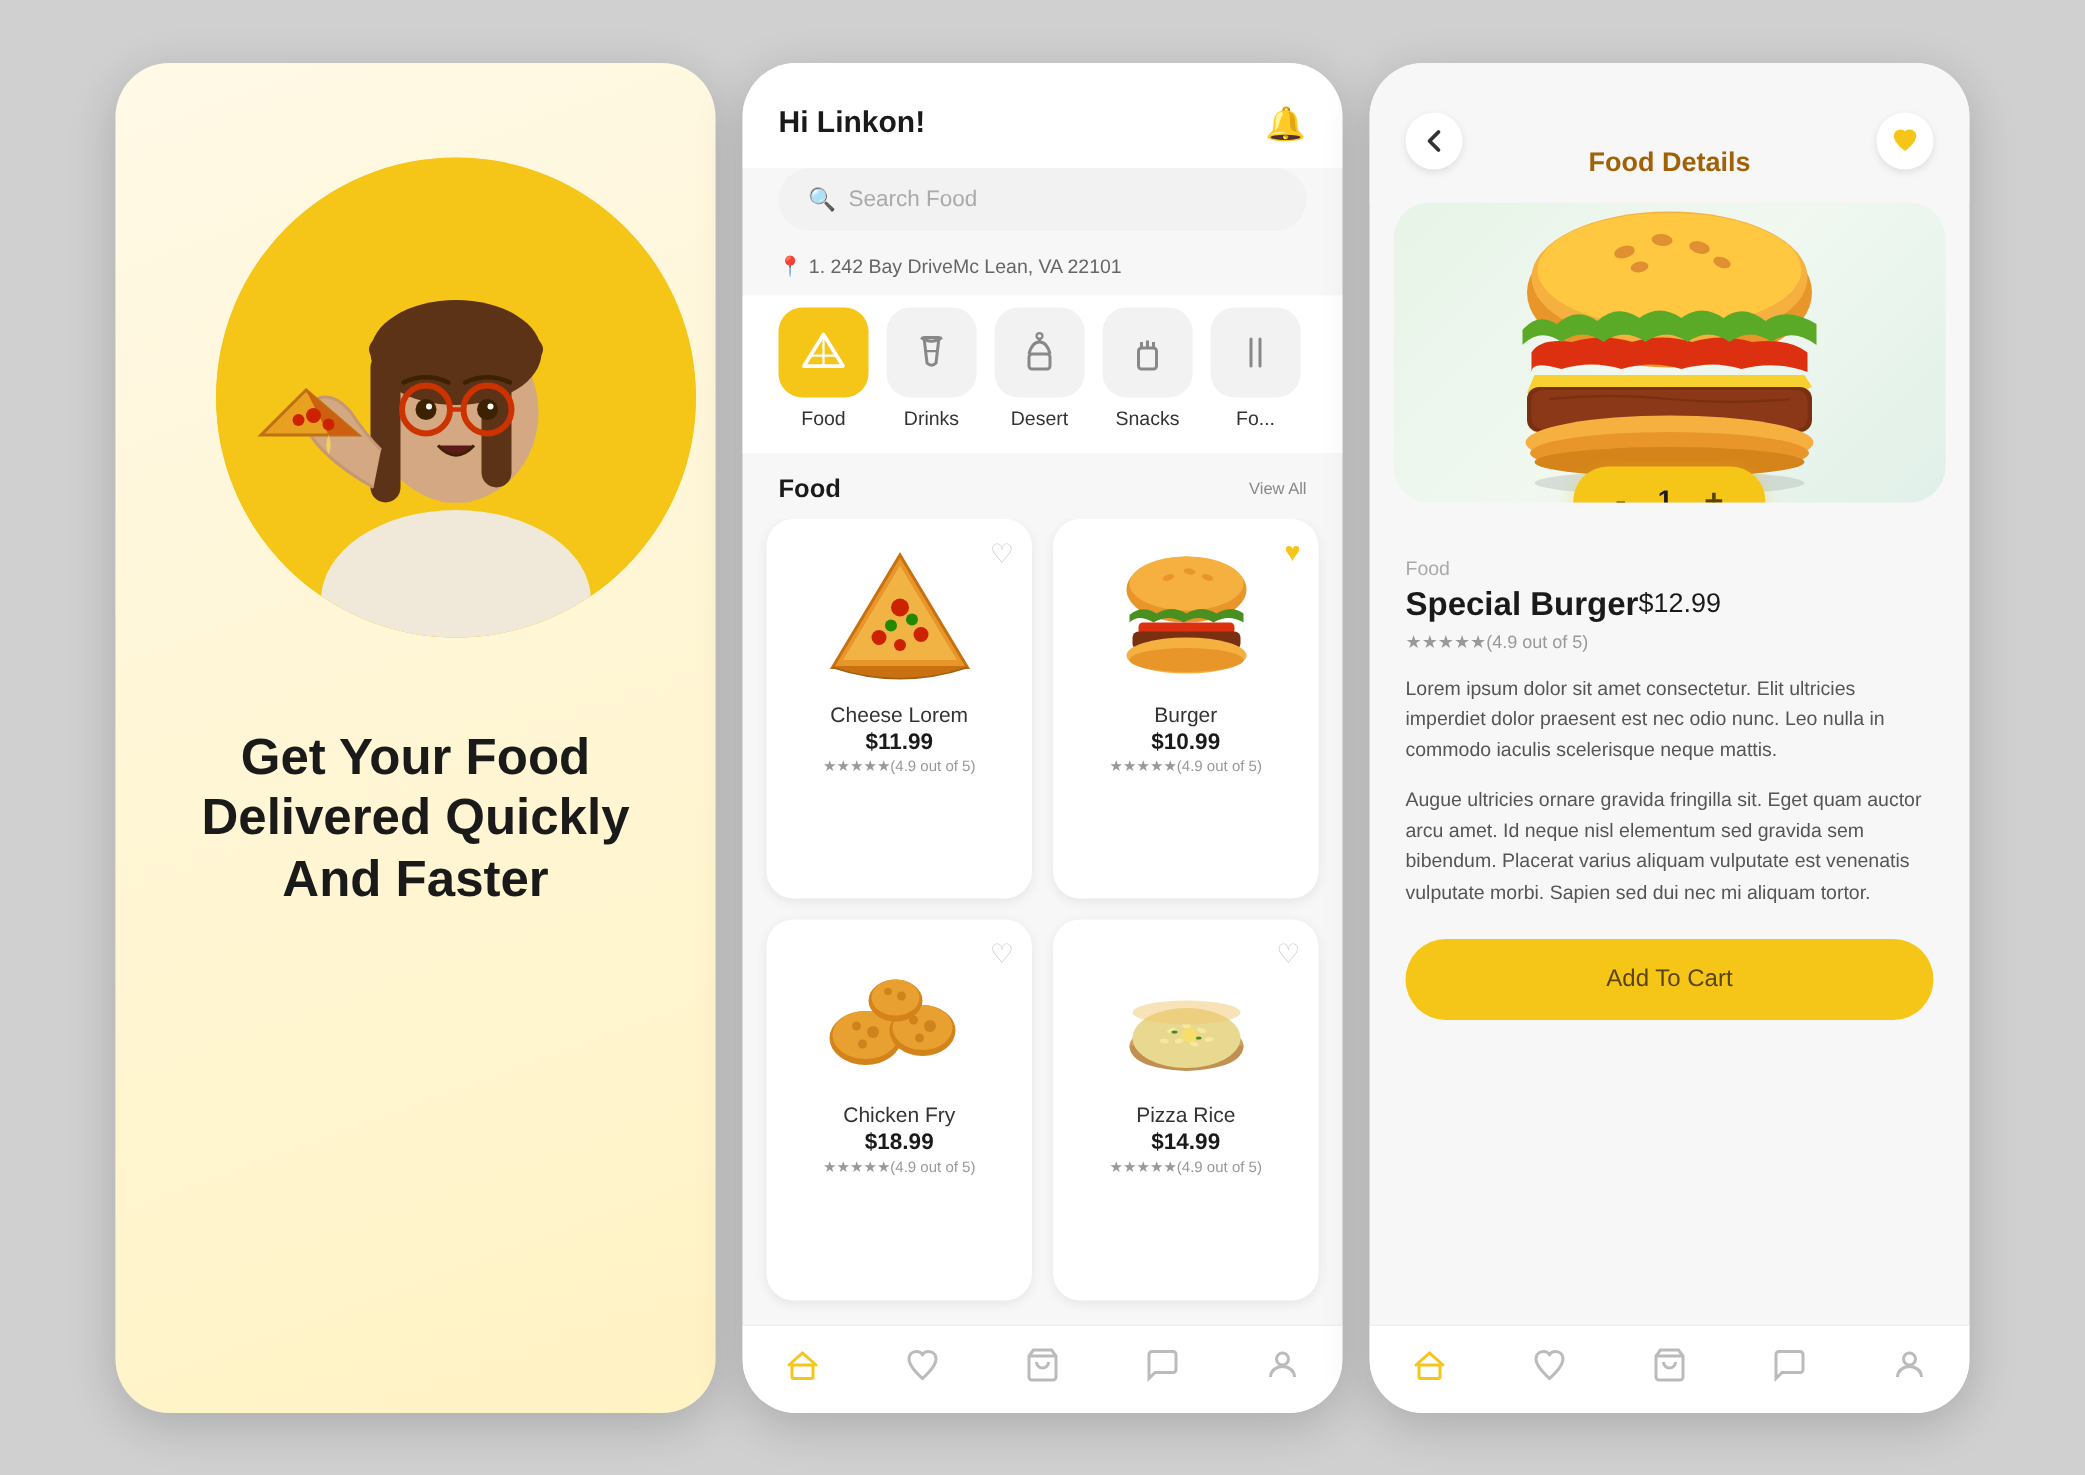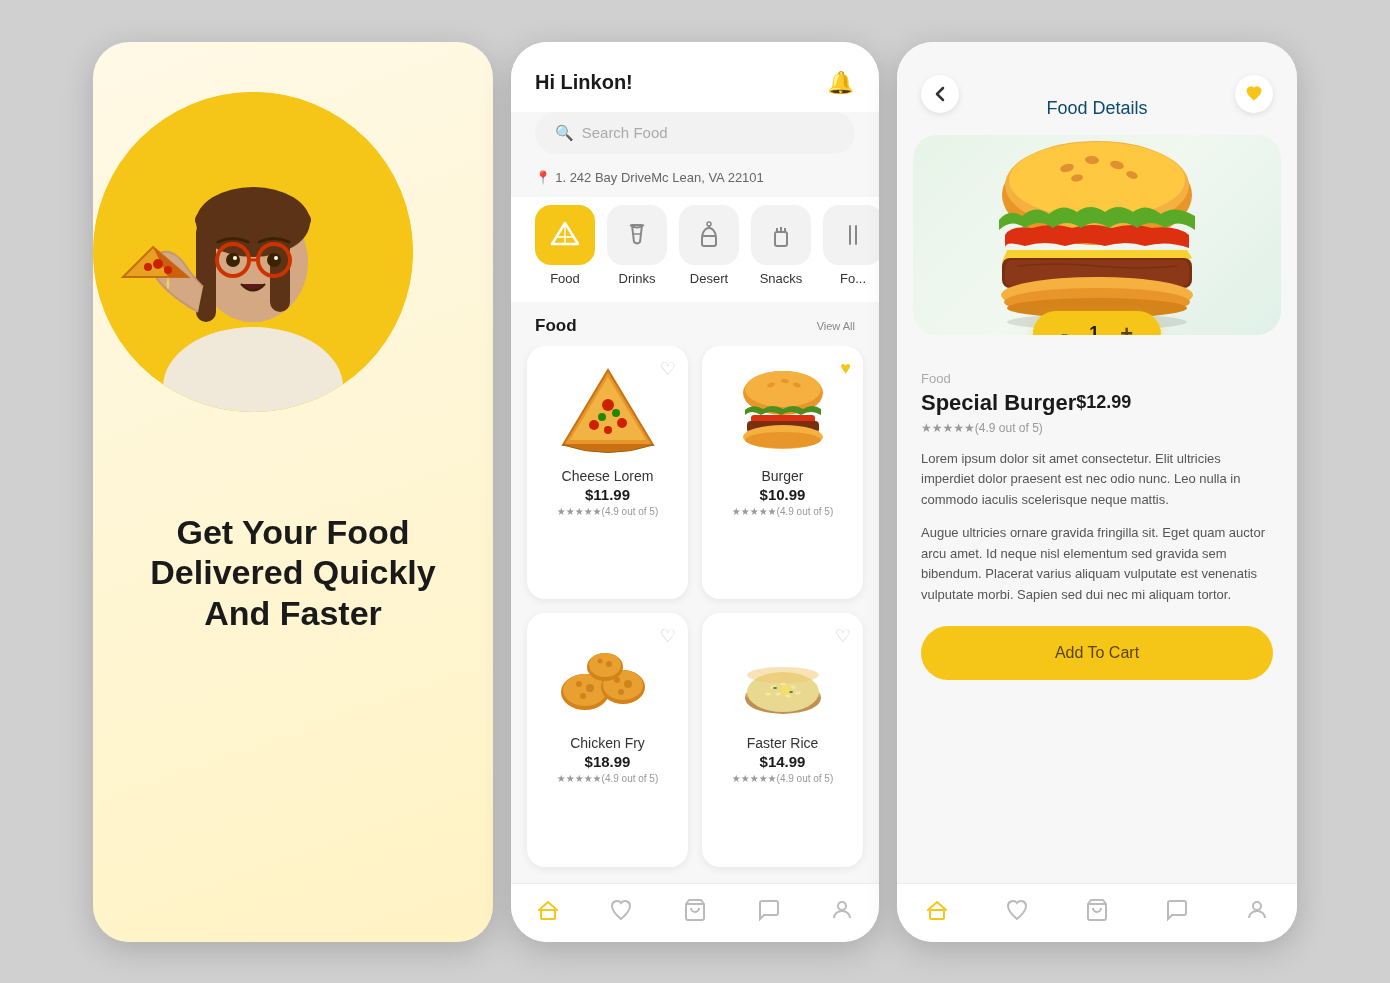--- a/index.html
+++ b/index.html
@@ -24,24 +24,23 @@
       position: relative;
     }
 
     
     .phone-1 {
       width: 400px;
       height: 900px;
       background: linear-gradient(160deg, #fff9e6 0%, #fff3c4 100%);
       display: flex;
       flex-direction: column;
-      align-items: flex-start;
+      align-items: flex-end;
       justify-content: flex-start;
-      padding: 0;
-      gap: 40px;
+      padding: 13px;
     }
 
     .phone-1-circle {
       width: 320px;
       height: 320px;
       background: #F5C518;
       border-radius: 50%;
       margin-top: 50px;
       overflow: hidden;
       display: flex;
@@ -71,21 +70,21 @@
       padding: 18px 80px;
       font-size: 17px;
       font-weight: 600;
       color: #5a4500;
       cursor: pointer;
       width: 320px;
     }
 
     
     .phone-2 {
-      width: 368px;
+      width: 400px;
       height: 900px;
       background: #f7f7f7;
       display: flex;
       flex-direction: column;
     }
 
     .phone-2-header {
       background: #fff;
       padding: 28px 24px 16px;
       display: flex;
@@ -289,22 +288,22 @@
       display: flex;
       align-items: center;
       justify-content: center;
       font-size: 18px;
       cursor: pointer;
       box-shadow: 0 2px 6px rgba(0,0,0,0.1);
     }
 
     .details-title {
       font-size: 18px;
-      font-weight: 400;
-      color: #0c4a6e;
+      font-weight: 700;
+      color: #a16207;
       margin-top: 28px;
     }
 
     .heart-btn {
       width: 38px;
       height: 38px;
       background: #fff;
       border-radius: 50%;
       display: flex;
       align-items: center;
@@ -379,21 +378,21 @@
     }
 
     .details-name {
       font-size: 22px;
       font-weight: 800;
       color: #1a1a1a;
     }
 
     .details-price {
       font-size: 18px;
-      font-weight: 700;
+      font-weight: 400;
       color: #1a1a1a;
     }
 
     .details-stars {
       font-size: 13px;
       color: #F5C518;
       margin-bottom: 14px;
     }
 
     .details-stars span { color: #999; font-size: 12px; }
@@ -658,21 +657,21 @@
           <ellipse cx="65" cy="61" rx="3" ry="1.5" fill="#f5e8a0" transform="rotate(-5 65 61)"></ellipse>
 
           <ellipse cx="42" cy="56" rx="2" ry="1" fill="#4a8820"></ellipse>
           <ellipse cx="58" cy="60" rx="2" ry="1" fill="#4a8820"></ellipse>
 
           <circle cx="52" cy="58" r="5" fill="#f8e060" opacity="0.8"></circle>
 
           <ellipse cx="50" cy="43" rx="36" ry="8" fill="#f0c870" opacity="0.5"></ellipse>
         </svg>
       </div>
-      <div class="food-name">Faster Rice</div>
+      <div class="food-name">Pizza Rice</div>
       <div class="food-price">$14.99</div>
       <div class="food-stars">
         <span>★★★★★</span><span>(4.9 out of 5)</span>
       </div>
     </div>
   </div>
 
   <div class="bottom-nav">
     <span class="bottom-nav-icon active">
       <svg width="24" height="24" viewBox="0 0 24 24">

